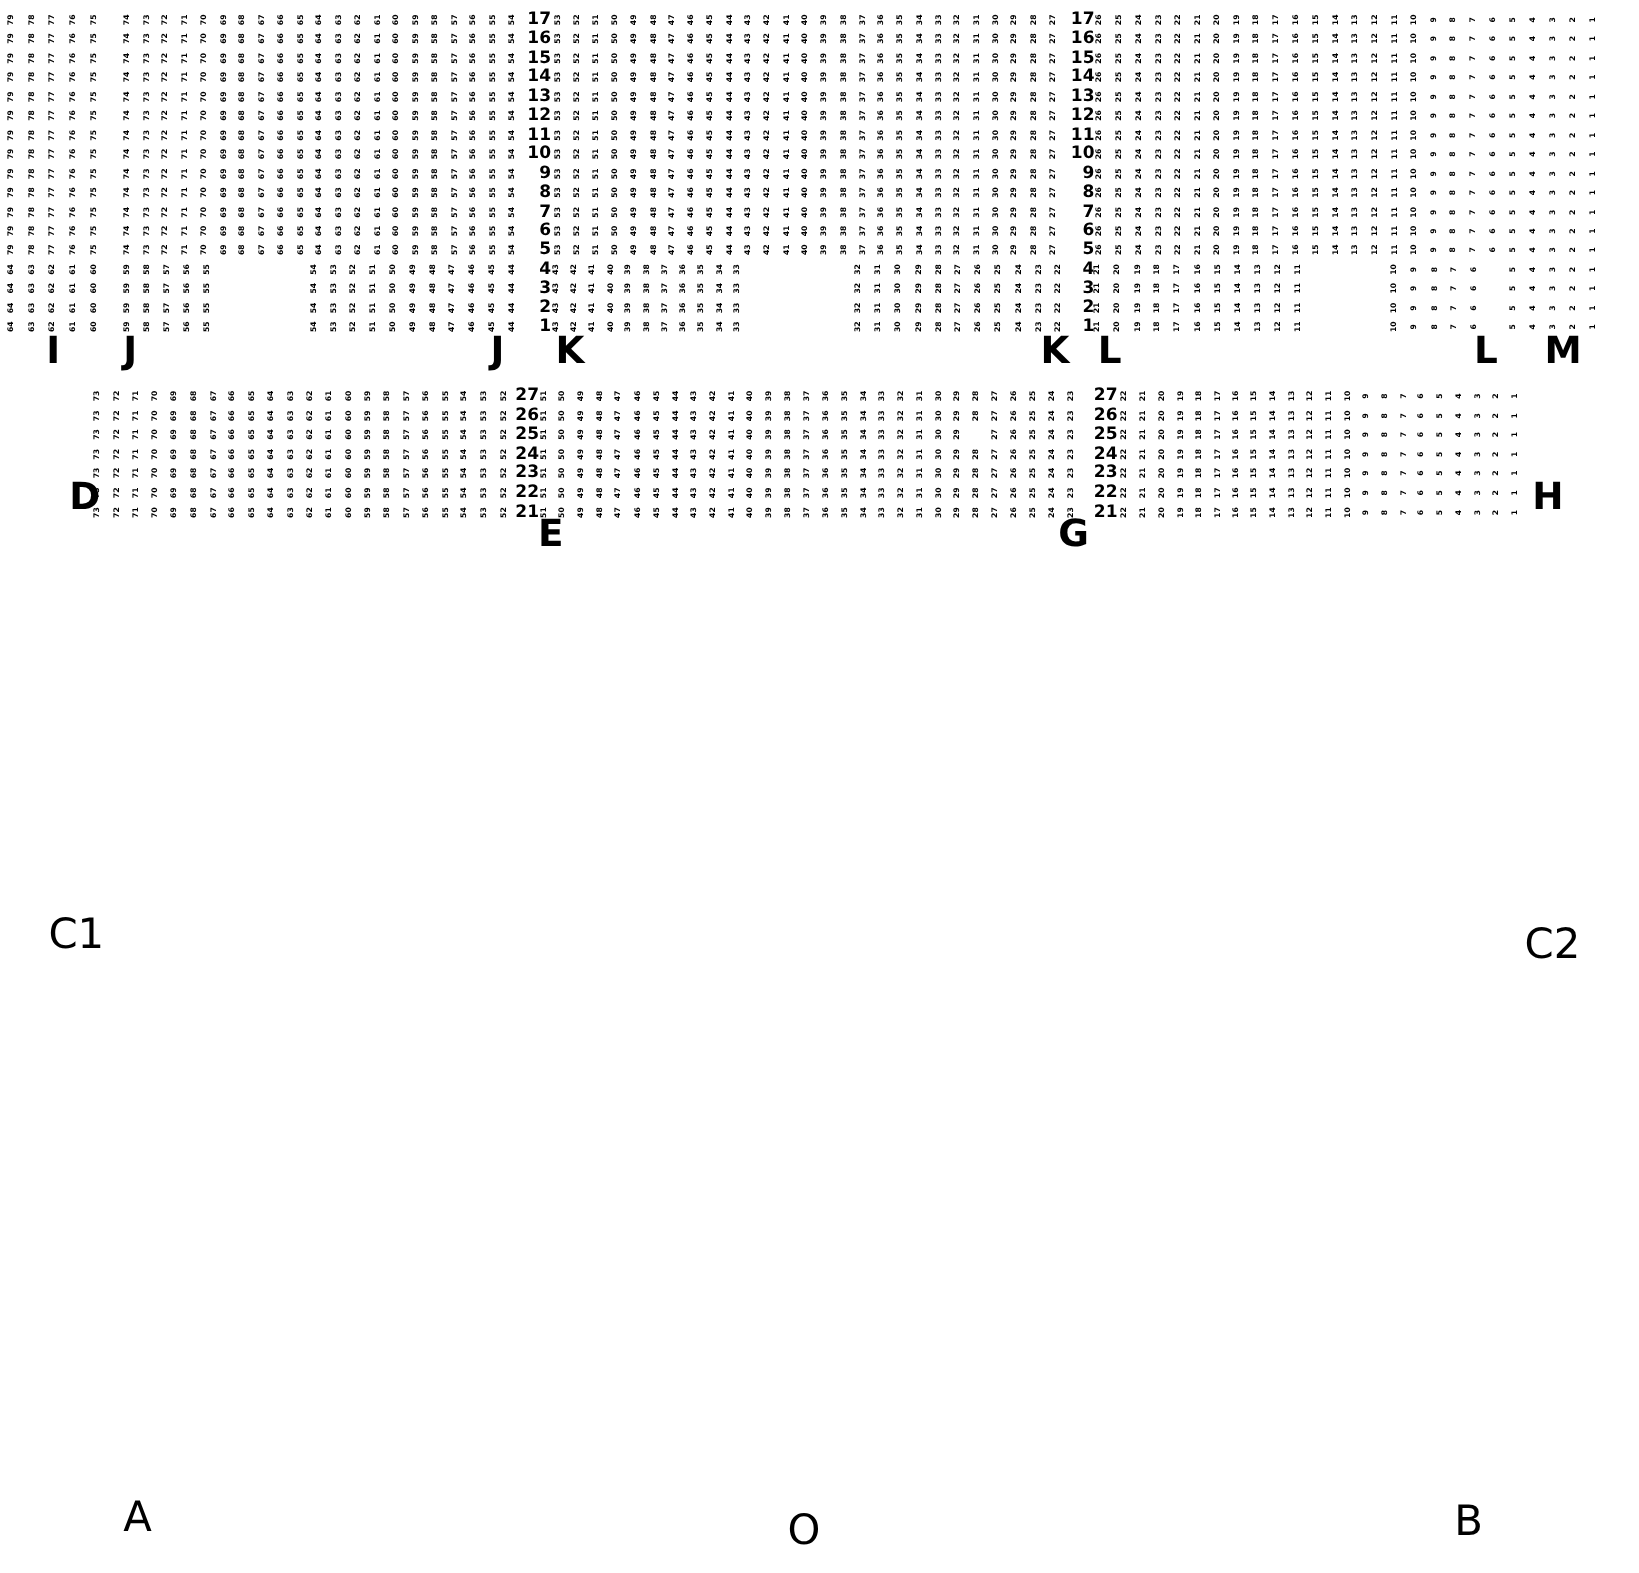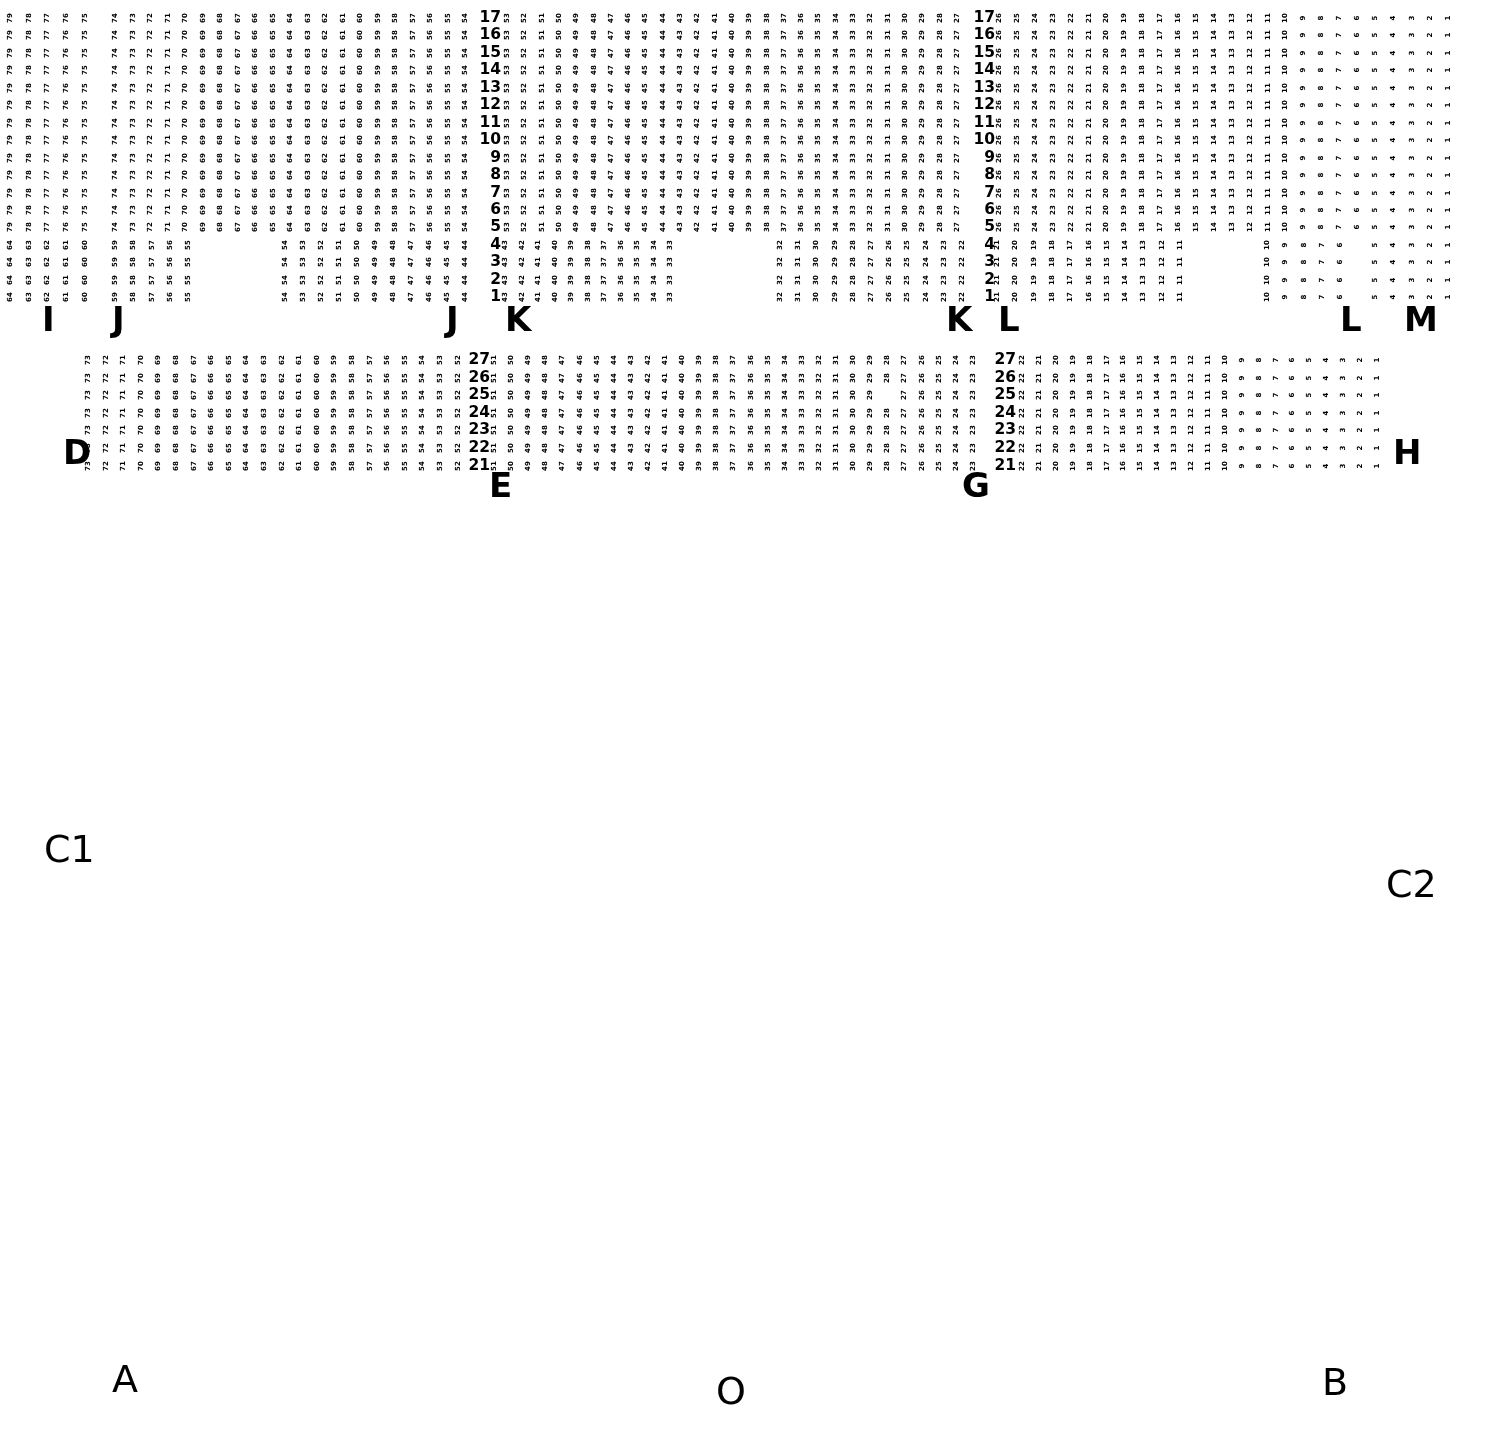--- a/index.html
+++ b/index.html
@@ -1888,17 +1888,17 @@
     <span class="seclabel bold" style="left: 505px; top: 300px;">K</span>
     <span class="seclabel bold" style="left: 946px; top: 300px;">K</span>
     <span class="seclabel bold" style="left: 998px; top: 300px;">L</span>
     <span class="seclabel bold" style="left: 1340px; top: 300px;">L</span>
     <span class="seclabel bold" style="left: 1404px; top: 300px;">M</span>
     <span class="seclabel bold" style="left: 63px; top: 433px;">D</span>
     <span class="seclabel bold" style="left: 489px; top: 466px;">E</span>
     <span class="seclabel bold" style="left: 962px; top: 466px;">G</span>
     <span class="seclabel bold" style="left: 1393px; top: 433px;">H</span>
     <span class="seclabel reg" style="left: 44px; top: 827px;">C1</span>
-    <span class="seclabel reg" style="left: 1386px; top: 862px;">C2</span>
+    <span class="seclabel reg" style="left: 1386px; top: 836px;">C2</span>
     <span class="seclabel reg" style="left: 112px; top: 1357px;">A</span>
     <span class="seclabel reg" style="left: 1322px; top: 1360px;">B</span>
     <span class="seclabel reg" style="left: 716px; top: 1369px;">O</span>
   </div>
 
 </body></html>

